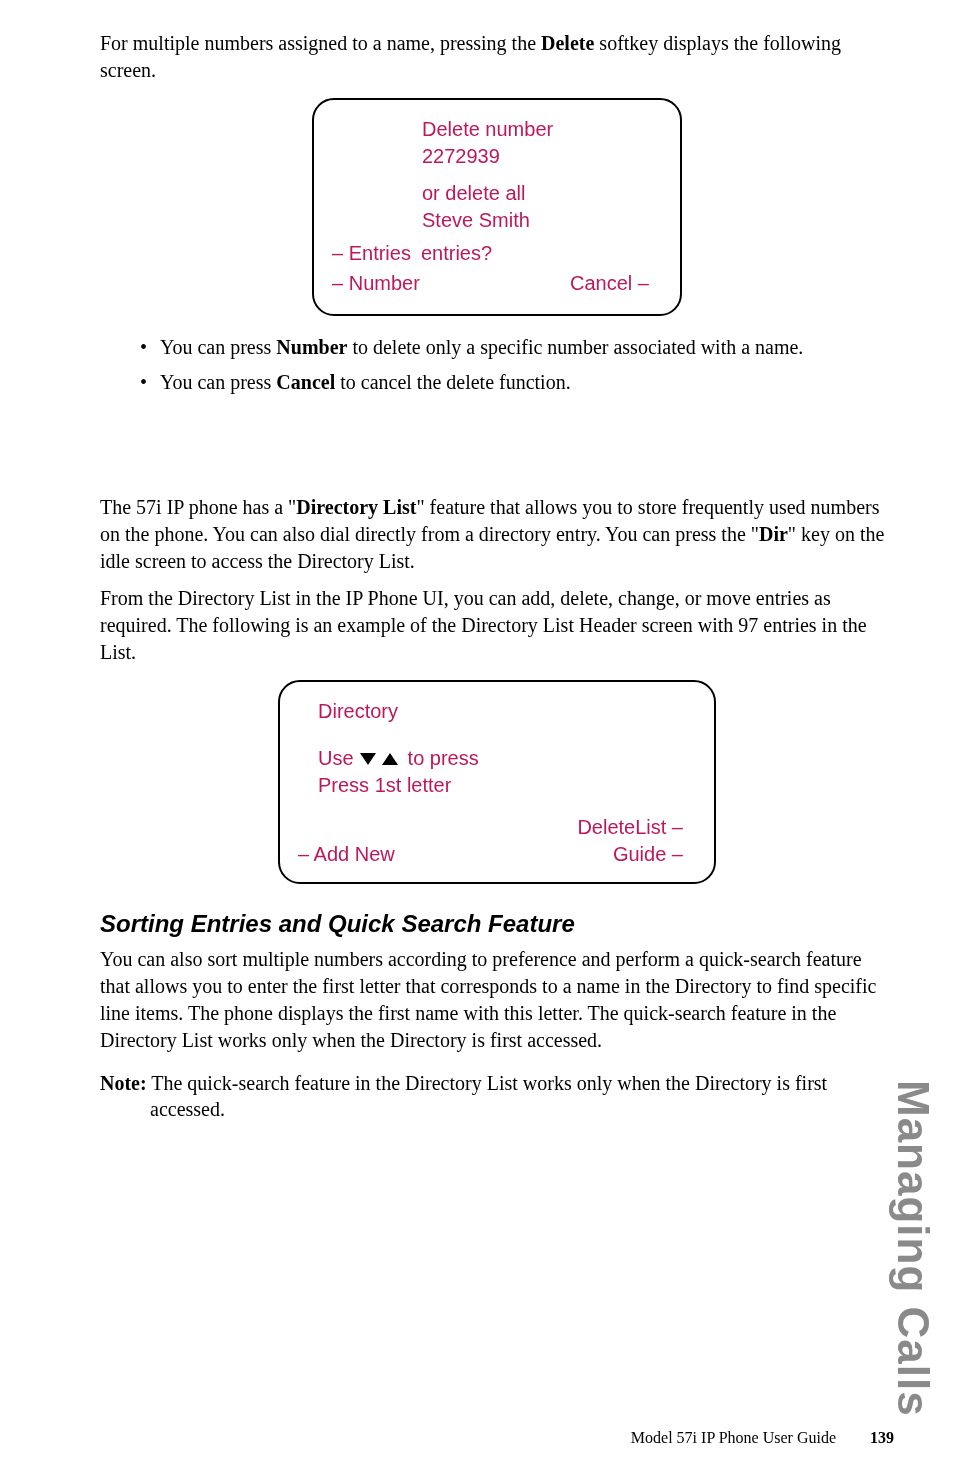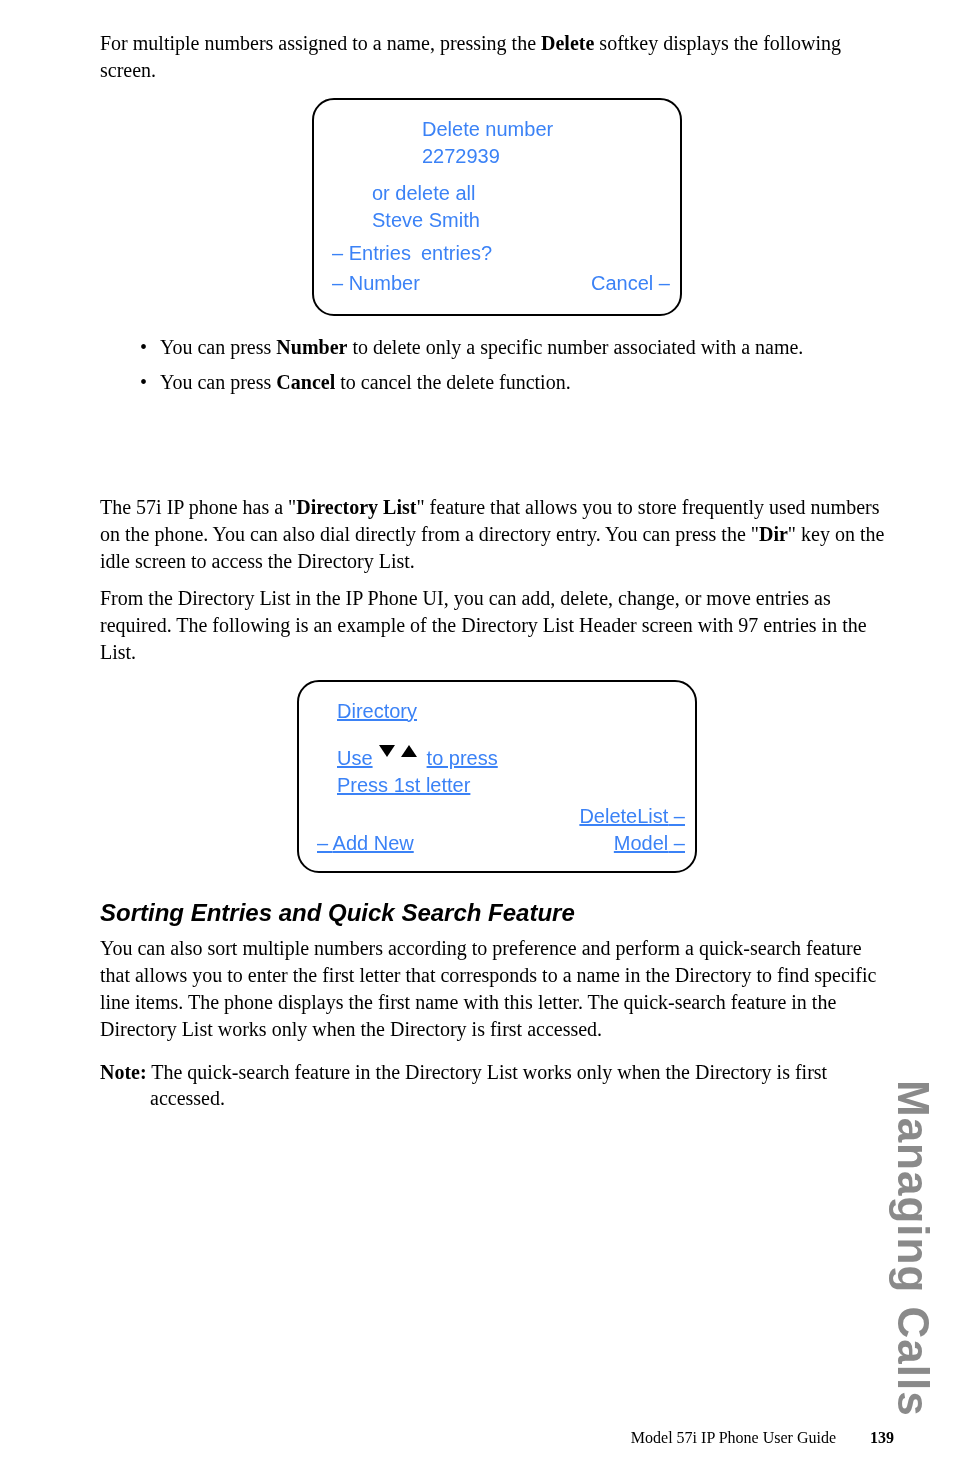--- a/index.html
+++ b/index.html
@@ -7,45 +7,45 @@
   body { padding: 30px 60px 40px 100px; position: relative; min-height: 1475px; }
 
   .body-text { font-size: 20px; line-height: 1.35; margin-bottom: 10px; }
   .body-text b { font-weight: bold; }
 
   .phone-screen {
     border: 2px solid #000;
     border-radius: 22px;
     width: 370px;
     margin: 14px auto 18px auto;
-    padding: 16px 10px 14px 18px;
+    padding: 16px 31px 14px 18px;
     font-family: "Segoe UI", "Myriad Pro", Arial, sans-serif;
     font-size: 20px;
     line-height: 1.35;
-    color: #3b82f6;
+    color: #be185d;
     position: relative;
   }
-  .phone-screen.second { width: 400px; text-decoration: underline; }
+  .phone-screen.second { width: 438px; }
 
   .scr1-top { margin-left: 90px; margin-bottom: 10px; }
-  .scr1-mid { margin-left: 40px; }
+  .scr1-mid { margin-left: 90px; }
   .scr1-rows { margin-top: 6px; }
   .scr1-row { display: flex; justify-content: center; align-items: baseline; height: 30px;}
   .scr1-row .left { }
   .scr1-row .mid { flex:1; padding-left: 10px;}
   .scr1-row .right { }
 
   ul.bullets { list-style: none; margin: 6px 0 0 40px; }
   ul.bullets li { position: relative; padding-left: 20px; font-size: 20px; line-height: 1.35; margin-bottom: 8px; }
   ul.bullets li::before { content: "•"; position: absolute; left: 0; top: 0; }
 
   .gap-large { height: 90px; }
 
   .scr2-line { margin-left: 20px; }
-  .scr2-use { margin-top: 20px; margin-left: 20px; display:flex; gap:6px;}
+  .scr2-use { margin-top: 20px; margin-left: 20px; display:flex; align-items:center; gap:6px;}
   .scr2-row { display: flex; justify-content: space-between; align-items: baseline; }
 
   .tri-down {
     display:inline-block; width:0; height:0;
     border-left:8px solid transparent; border-right:8px solid transparent;
     border-top:12px solid #000;
     vertical-align: middle;
   }
   .tri-up {
     display:inline-block; width:0; height:0;
@@ -134,27 +134,27 @@
 
 <div class="phone-screen second">
   <div class="scr2-line">Directory</div>
   <div class="scr2-use">
     <span>Use</span>
     <span class="tri-down"></span>
     <span class="tri-up"></span>
     <span style="margin-left:4px;">to press</span>
   </div>
   <div class="scr2-line">Press 1st letter</div>
-  <div class="scr2-row" style="margin-top:4px;">
+  <div class="scr2-row" style="margin-top:15px;">
     <span></span>
     <span><span>DeleteList</span> –</span>
   </div>
   <div class="scr2-row">
     <span>– <span>Add New</span></span>
-    <span><span>Model</span> –</span>
+    <span><span>Guide</span> –</span>
   </div>
 </div>
 
 <h2 class="subhead">Sorting Entries and Quick Search Feature</h2>
 
 <p class="body-text">You can also sort multiple numbers according to preference and perform a quick-search feature that allows you to enter the first letter that corresponds to a name in the Directory to find specific line items. The phone displays the first name with this letter. The quick-search feature in the Directory List works only when the Directory is first accessed.</p>
 
 <p class="note">
   <b>Note:</b><span> The quick-search feature in the Directory List works only when the Directory is first accessed.</span>
 </p>

